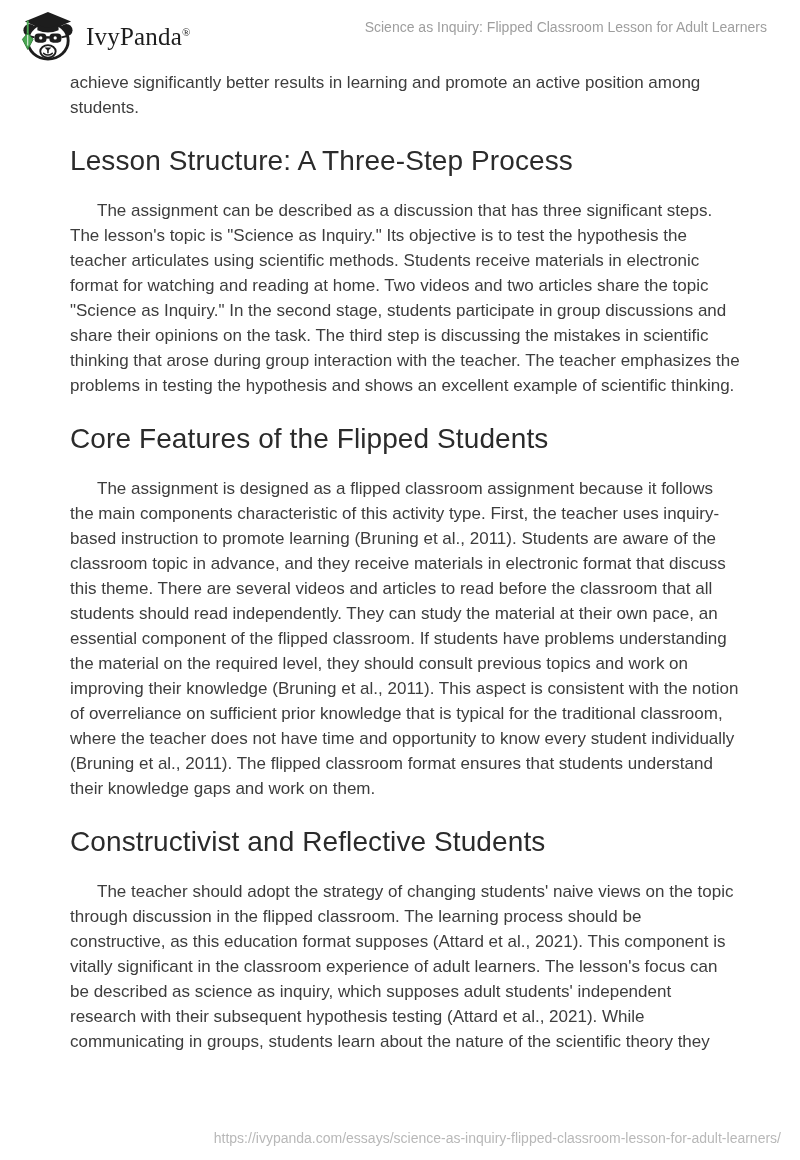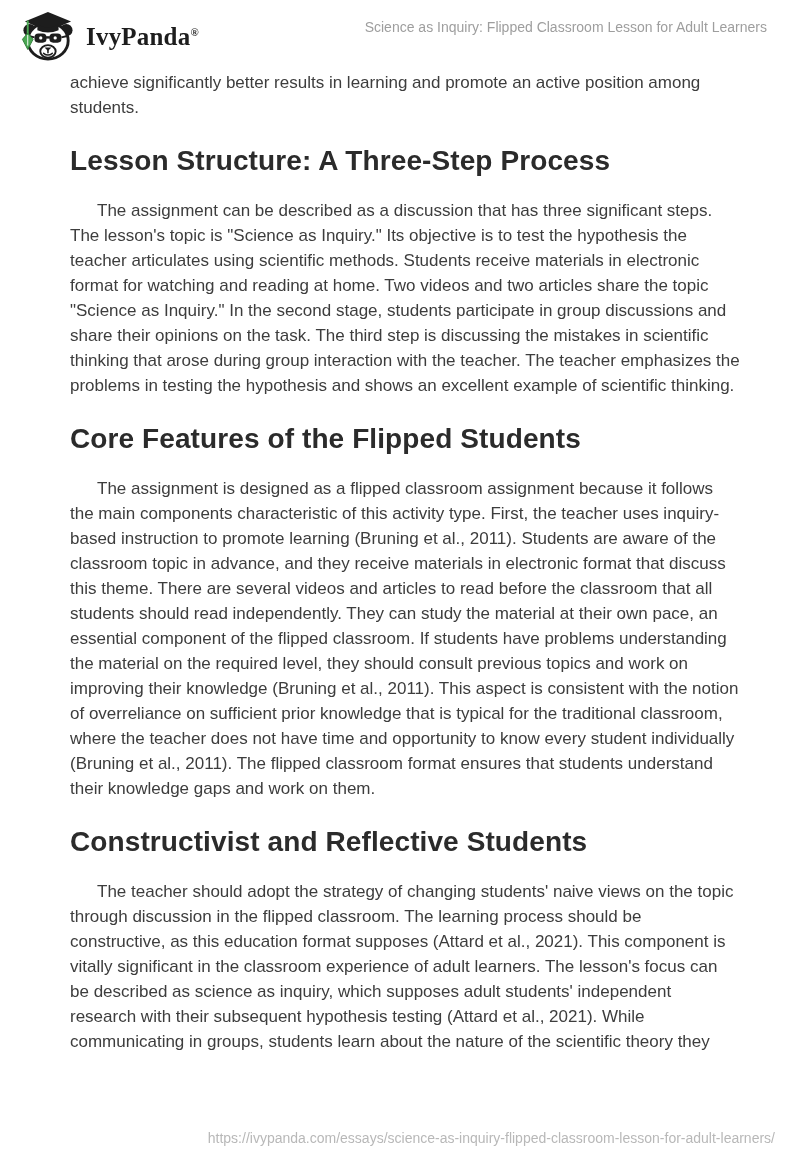--- a/index.html
+++ b/index.html
@@ -23,21 +23,21 @@
     justify-content: space-between;
   }
   .brand {
     display: flex;
     align-items: center;
     gap: 6px;
   }
   .brand svg { display: block; }
   .brand-text {
     font-family: "Liberation Serif", serif;
-    font-weight: bold;
+    font-weight: normal;
     font-size: 25px;
     color: #1d1d1d;
     letter-spacing: 0.2px;
     line-height: 50px;
   }
   .brand-text sup {
     font-size: 11px;
     vertical-align: super;
   }
   .doc-title {
@@ -53,31 +53,31 @@
     width: 670px;
     color: #3d3d3d;
     font-size: 17px;
     line-height: 25px;
   }
   .article p { margin: 0; }
   .article p.indented { text-indent: 27px; }
   .article h2 {
     font-size: 28px;
     line-height: 34px;
-    font-weight: bold;
+    font-weight: normal;
     color: #2b2b2b;
     margin: 24px 0 20px 0;
     letter-spacing: 0.1px;
   }
 
   
   .page-footer {
     position: absolute;
     top: 1128px;
-    right: 25px;
+    right: 19px;
     font-size: 14px;
     color: #b8b8b8;
     line-height: 20px;
   }
 </style>
 </head>
 <body>
 
 <header class="page-header">
   <div class="brand">

